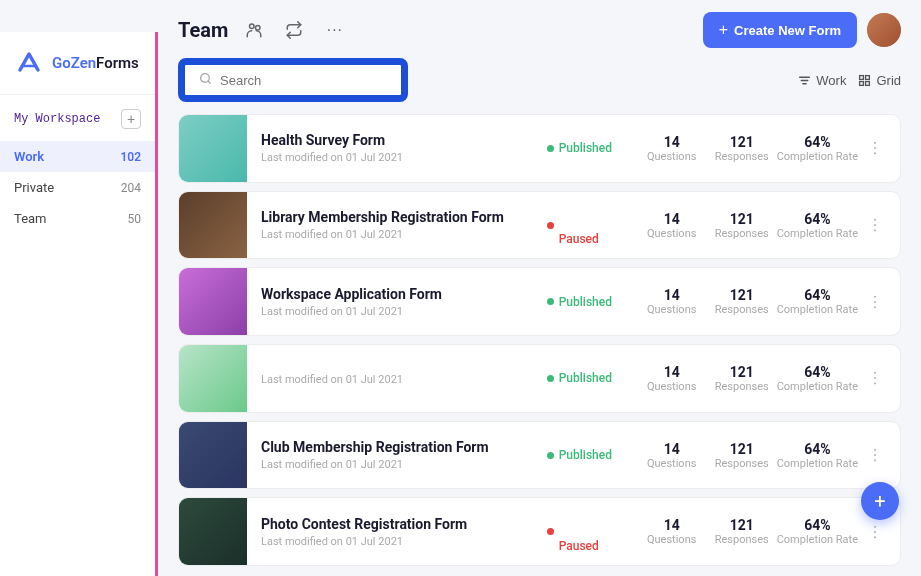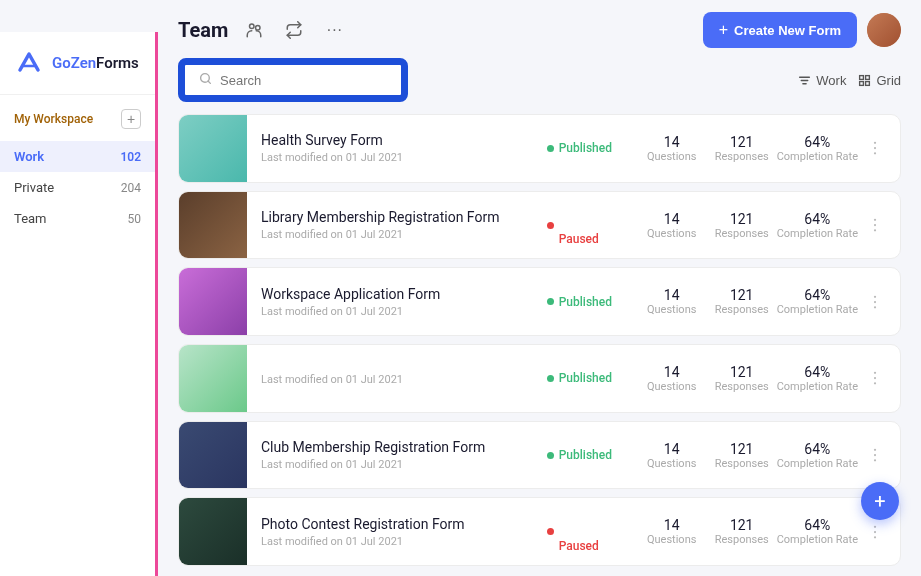--- a/index.html
+++ b/index.html
@@ -36,22 +36,23 @@
     .logo-text span { color: #4a6cf7; }
 
     .sidebar-workspace {
       display: flex;
       align-items: center;
       justify-content: space-between;
       padding: 14px 14px 8px;
     }
     .workspace-label {
       font-size: 12px;
-      color: #a16207;
+      color: #4c1d95;
       font-weight: 500;
+      font-family: Liberation Mono, monospace;
     }
     .add-btn {
       width: 20px;
       height: 20px;
       border: 1.5px solid #ccc;
       border-radius: 4px;
       display: flex;
       align-items: center;
       justify-content: center;
       cursor: pointer;
@@ -217,21 +218,21 @@
     .thumb-health { background: linear-gradient(135deg, #7ecec4 0%, #4ab8ac 100%); }
     .thumb-library { background: linear-gradient(135deg, #5a3e2b 0%, #8b6343 100%); }
     .thumb-teachers { background: linear-gradient(135deg, #c96dd8 0%, #8b3fa8 100%); }
     .thumb-student { background: linear-gradient(135deg, #b8e4c9 0%, #6bc98a 100%); }
     .thumb-club { background: linear-gradient(135deg, #3a4a72 0%, #2a3560 100%); }
     .thumb-photo { background: linear-gradient(135deg, #2d4a3e 0%, #1a2f28 100%); }
 
     .form-info { flex: 1; min-width: 0; }
     .form-name {
       font-size: 14px;
-      font-weight: 400;
+      font-weight: 700;
       color: #1a1a2e;
       white-space: nowrap;
       overflow: hidden;
       text-overflow: ellipsis;
     }
     .form-date {
       font-size: 11px;
       color: #aaa;
       margin-top: 3px;
     }
@@ -253,21 +254,21 @@
     .status-dot.paused { background: #e84040; }
     .status-text-published { color: #3cba7a; font-weight: 500; }
     .status-text-paused { color: #e84040; font-weight: 500; margin-top: 28px; }
 
     .form-stat {
       min-width: 70px;
       text-align: center;
     }
     .stat-value {
       font-size: 14px;
-      font-weight: 400;
+      font-weight: 700;
       color: #1a1a2e;
       display: block;
     }
     .stat-label {
       font-size: 11px;
       color: #aaa;
       display: block;
     }
 
     .form-actions {

